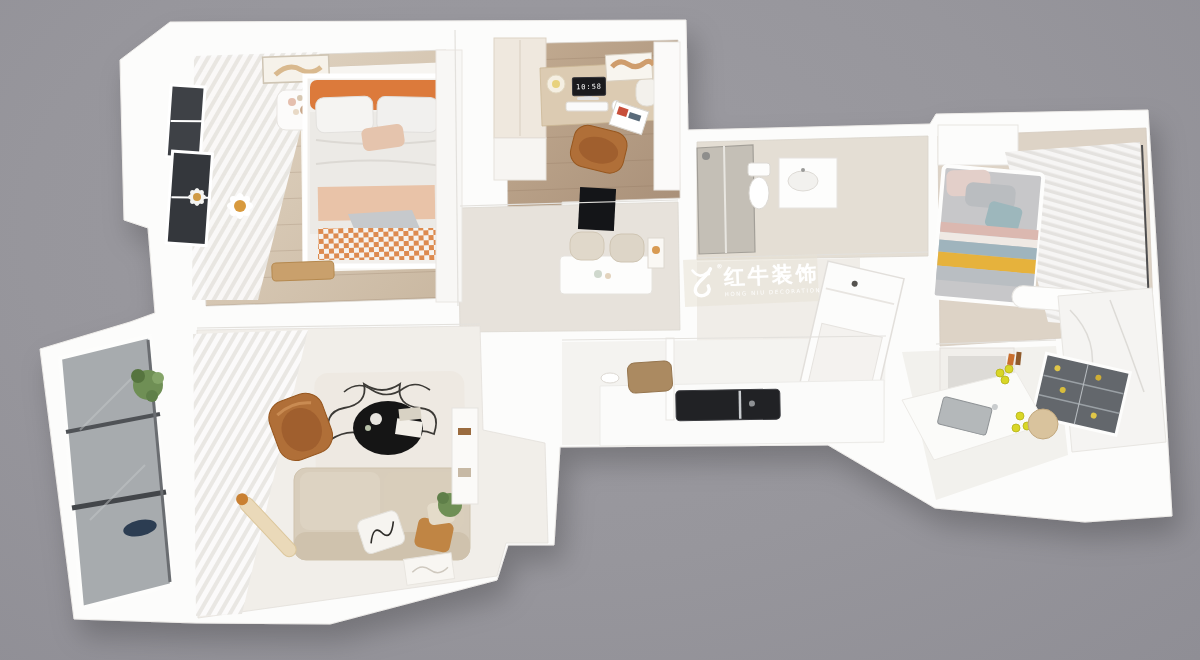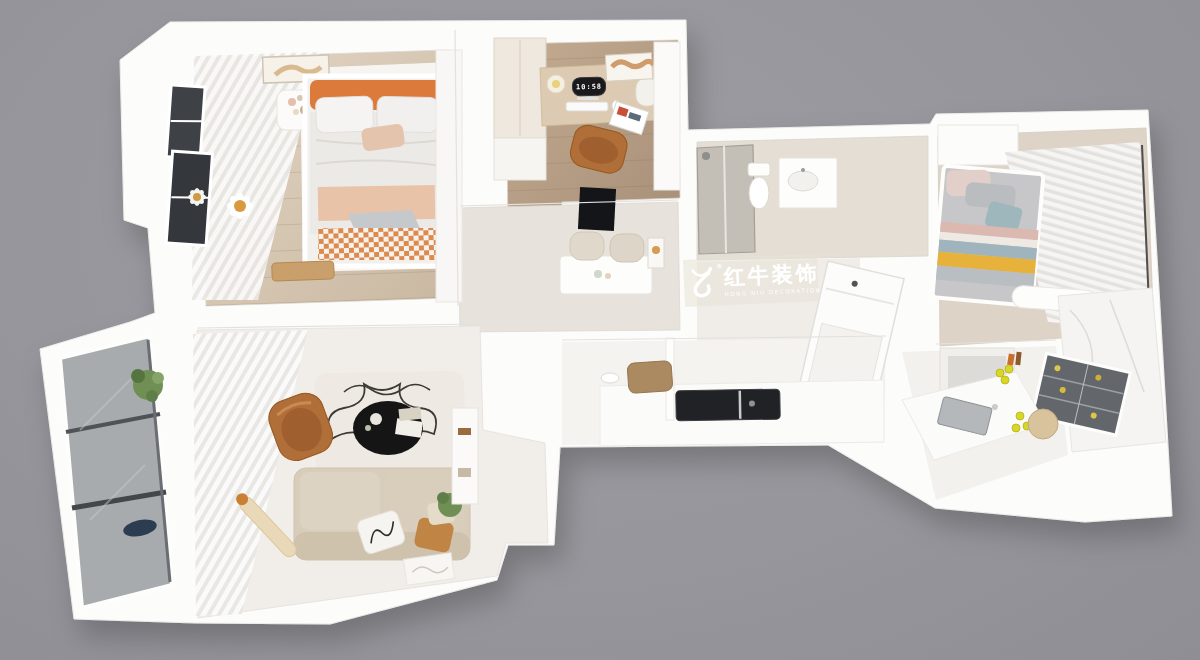--- a/index.html
+++ b/index.html
@@ -19,24 +19,24 @@
   }
   .wm-logo{position:relative;width:30px;height:36px;flex:0 0 auto;}
   .wm-reg{position:absolute;right:-4px;top:-2px;font-size:6px;color:#fff;font-weight:bold;}
   .wm-text{display:flex;flex-direction:column;min-width:0;}
   .wm-brand{font-size:21px;font-weight:bold;color:#fff;letter-spacing:3px;line-height:1.1;white-space:nowrap;
             text-shadow:0 0 1px rgba(255,255,255,.6);}
   .wm-sub{font-size:5.5px;color:#fff;letter-spacing:1.6px;margin-top:1px;white-space:nowrap;opacity:.95;}
   
   .monitor{
     position:absolute;left:572px;top:77px;width:32px;height:17px;
-    background:var(--screen_dark,#1a1a1d);border:1px solid #34343a;border-radius:8px;
+    background:var(--screen_dark,#1a1a1d);border:1px solid #34343a;border-radius:2px;
     display:flex;align-items:center;justify-content:center;
     color:#fff;font-size:7px;letter-spacing:1px;font-family:"DejaVu Sans Mono",monospace;
-    transform:rotate(-1deg);pointer-events:none;font-weight:bold;
+    transform:rotate(-1deg);pointer-events:none;
   }
 </style>
 </head>
 <body>
 
 <div class="stage">
 
 <svg width="1200" height="660" viewBox="0 0 1200 660">
   <defs>
     <filter id="shadow" x="-10%" y="-10%" width="125%" height="130%">

